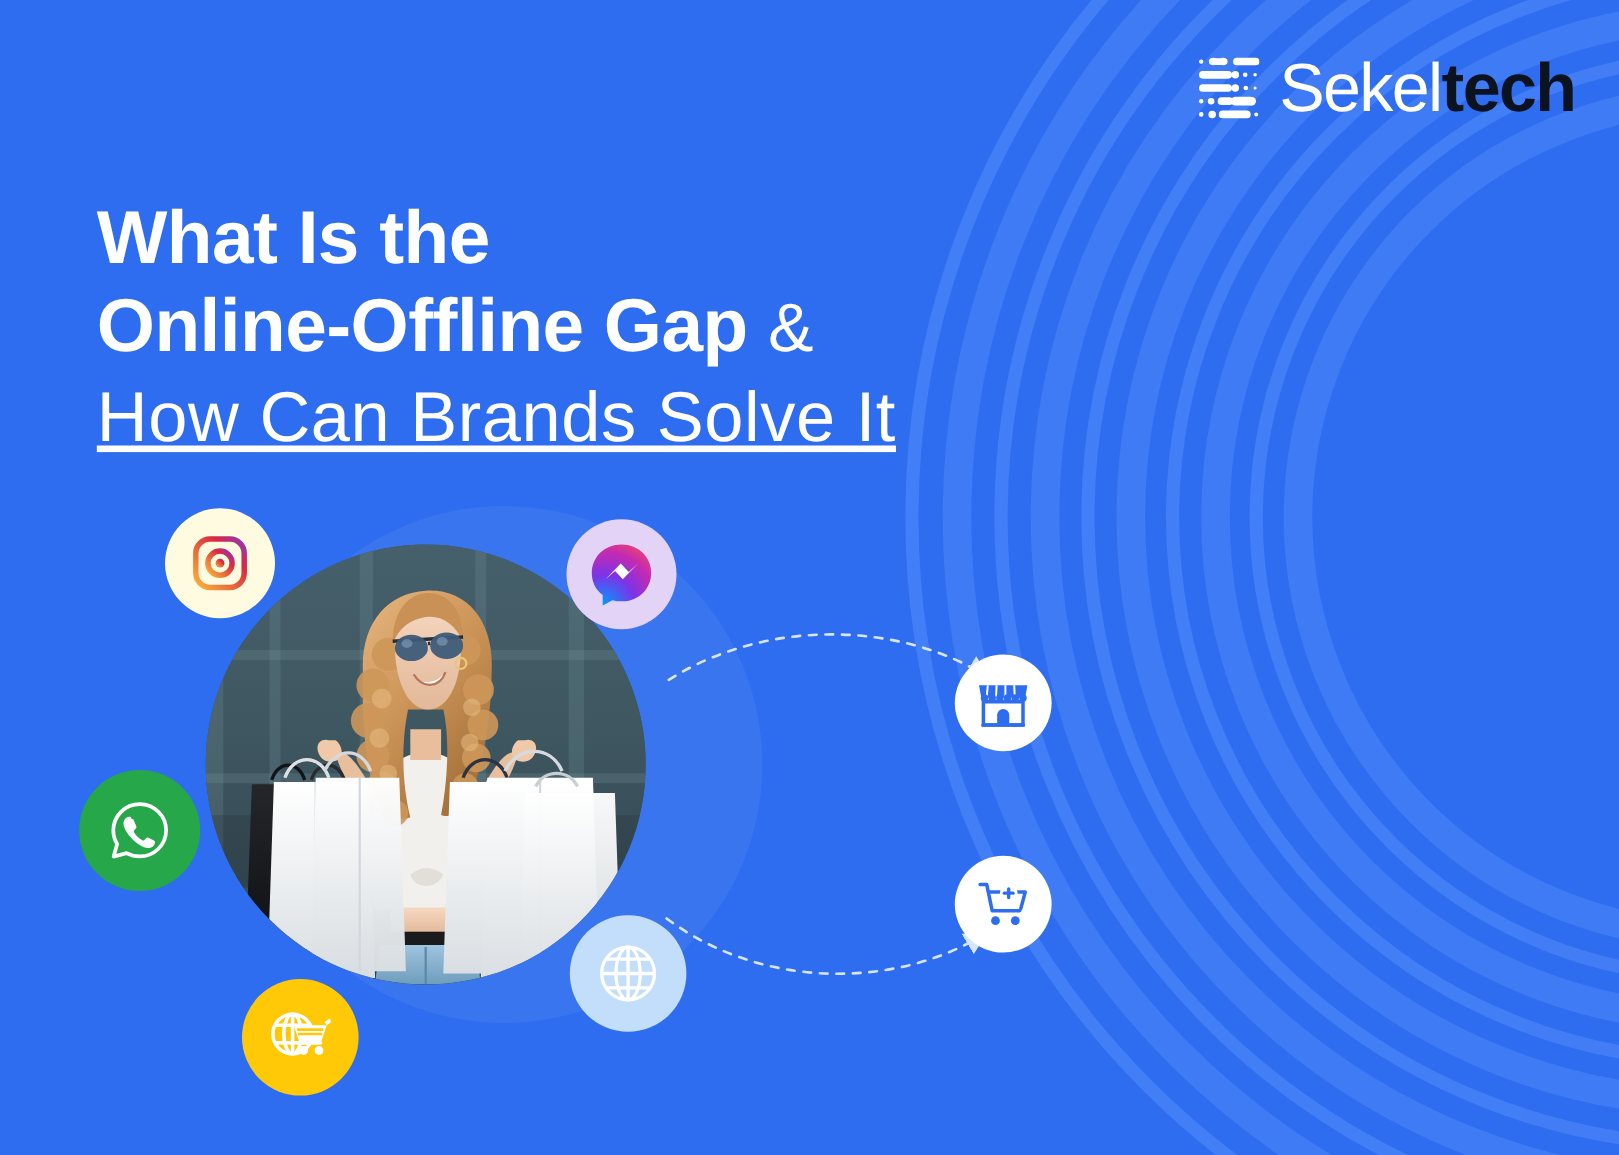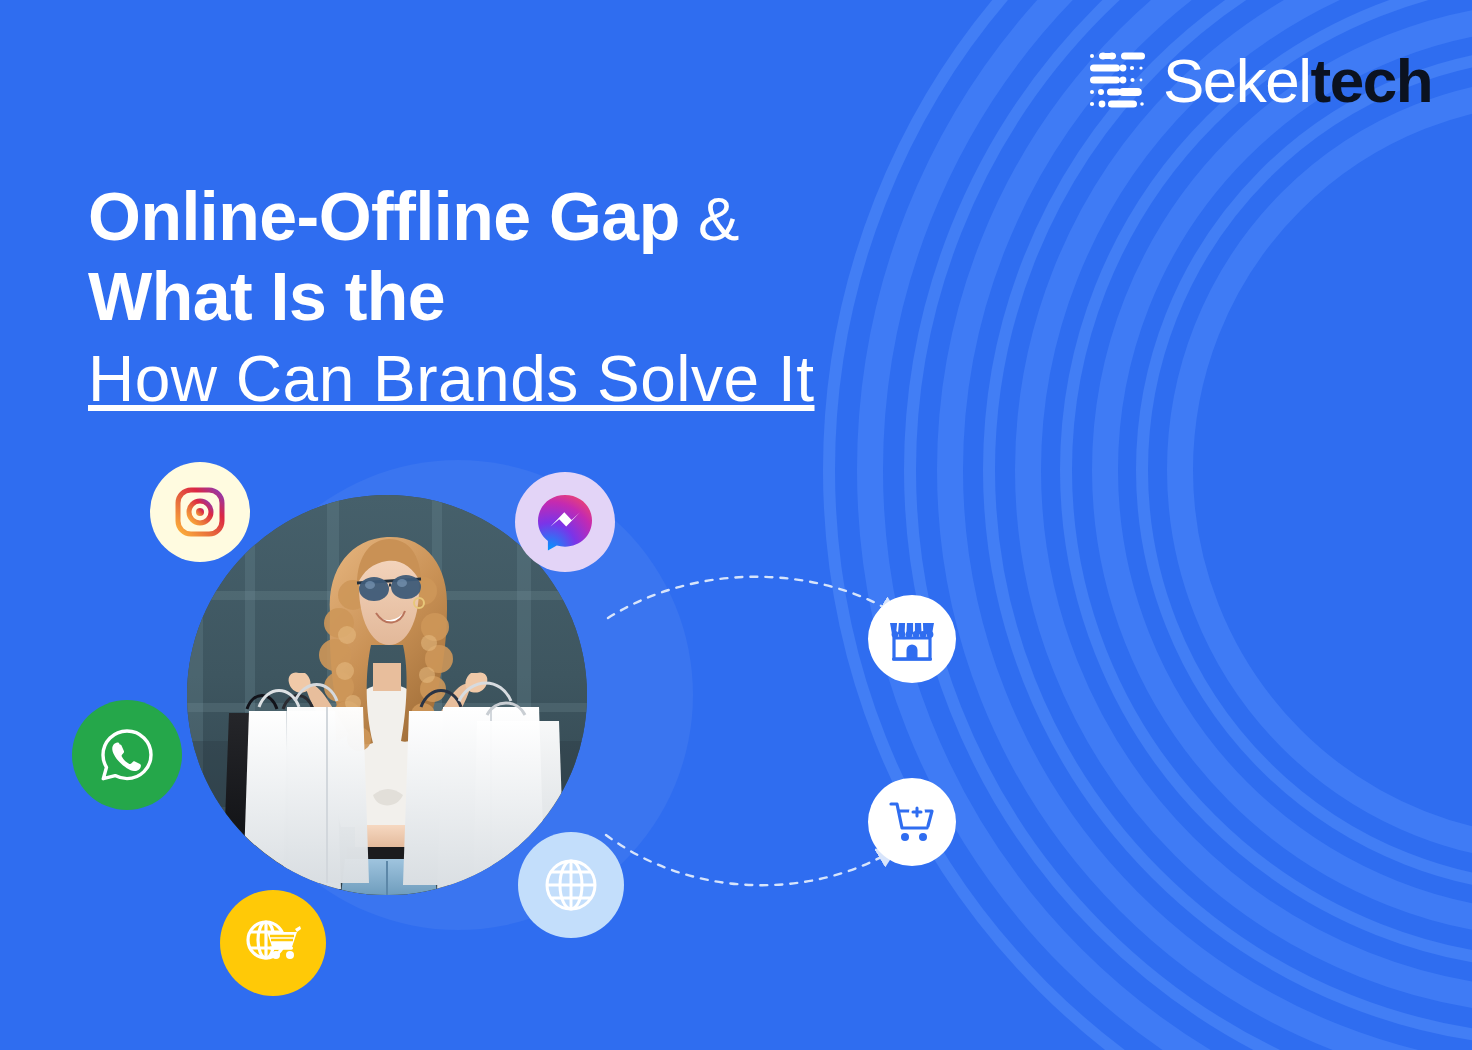--- a/index.html
+++ b/index.html
@@ -201,22 +201,22 @@
           <circle cx="53" cy="54" r="1.8"></circle>
         </g>
       </svg>
     </span>
     <span class="logo-word">
       <span class="w1">Sekel</span><span class="w2">tech</span>
     </span>
   </div>
 
   <div class="headline">
+    <div class="hl-line hl-1">What Is the</div>
     <div class="hl-line hl-2"><span>Online-Offline Gap</span> <span class="amp">&amp;</span></div>
-    <div class="hl-line hl-1">What Is the</div>
     <div class="hl-line hl-3">How Can Brands Solve It</div>
   </div>
 
   <div class="hero">
 
     <svg class="connectors" viewBox="0 0 960 560" aria-hidden="true">
       <defs>
         <marker id="arwTop" markerWidth="9" markerHeight="9" refX="5" refY="4.5" orient="auto">
           <path d="M0,0 L9,4.5 L0,9 Z" fill="#D7E4FB"></path>
         </marker>

